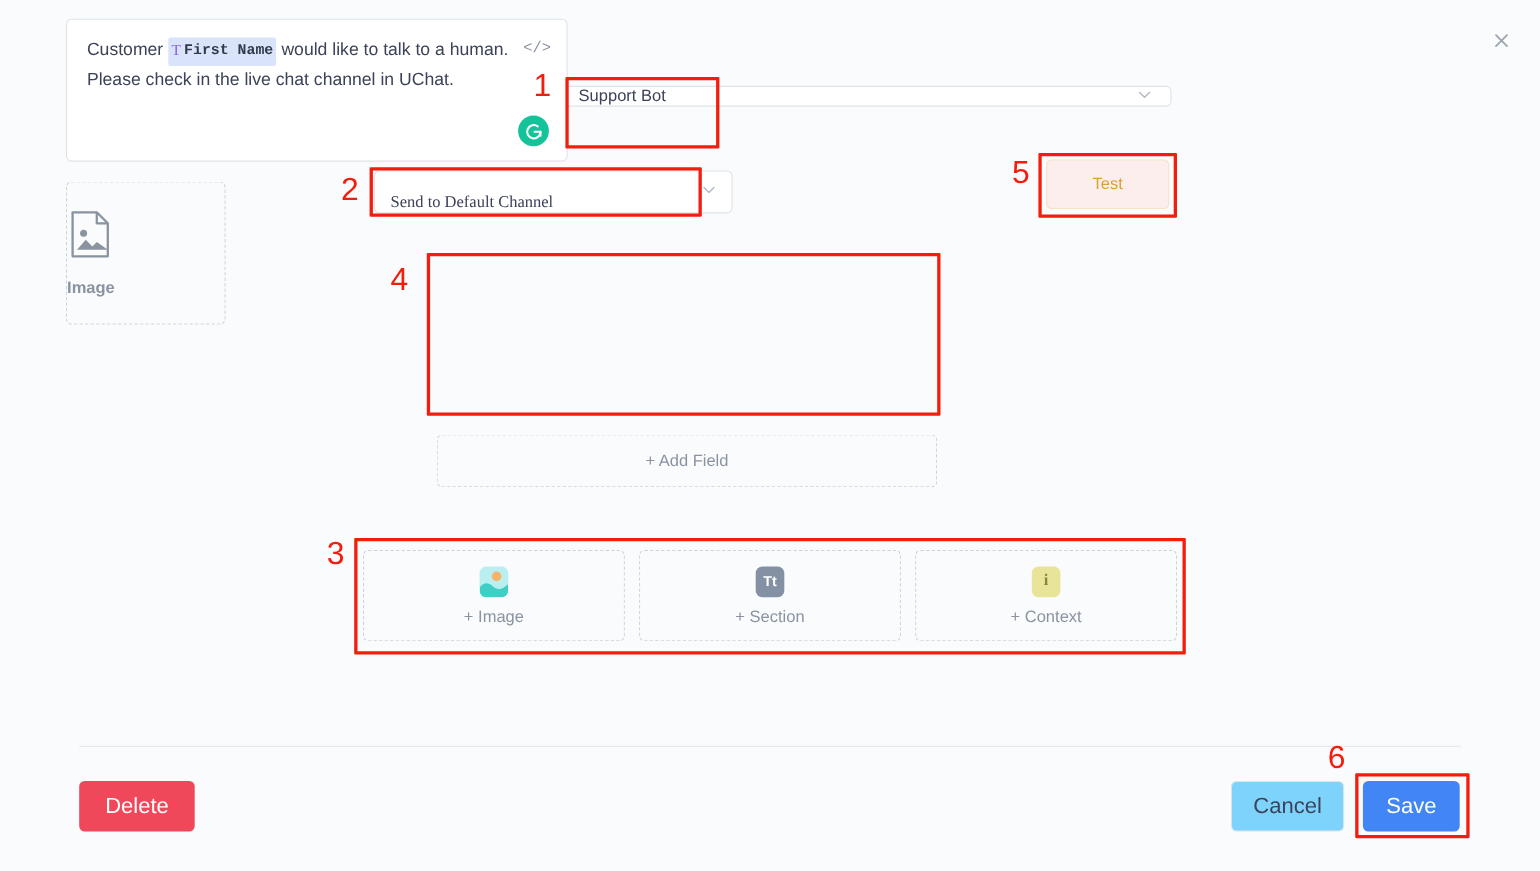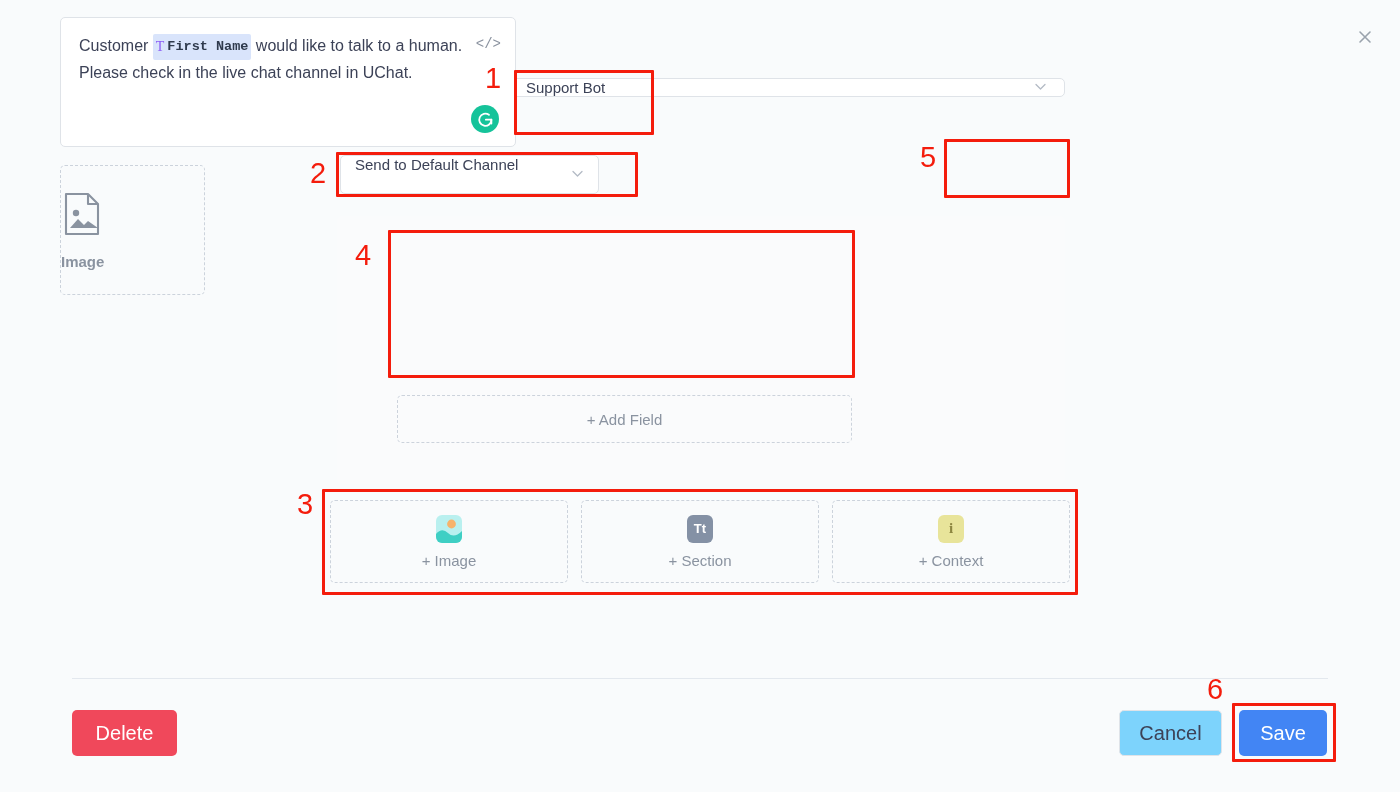--- a/index.html
+++ b/index.html
@@ -81,31 +81,32 @@
     top: 50%;
     transform: translateY(-50%);
     color: #b3bac5;
   }
 
   
   .channel-select {
     position: absolute;
     left: 340px;
     top: 155px;
-    width: 259px;
+    width: 326px;
     height: 39px;
     background: #ffffff;
     border: 1px solid #dfe3e8;
     border-radius: 5px;
     display: flex;
-    align-items: flex-start;
+    align-items: flex-end;
     padding: 0 14px;
     font-size: 15px;
     color: #3c4257;
     cursor: pointer;
+    font-family: Liberation Serif, serif;
   }
   .channel-select .caret {
     position: absolute;
     right: 13px;
     top: 50%;
     transform: translateY(-50%);
     color: #b3bac5;
   }
   .test-btn {
     position: absolute;
@@ -346,20 +347,21 @@
 
   <div class="channel-select">
     <span>Send to Default Channel</span>
     <span class="caret">
       <svg width="15" height="15" viewBox="0 0 15 15">
           <path d="M3 5.5 L7.5 10 L12 5.5" stroke="#b3bac5" stroke-width="1.3" fill="none" stroke-linecap="round" stroke-linejoin="round"></path>
         </svg>
     </span>
   </div>
 
+  <div class="test-btn">Test</div>
 
   <div class="blocks-panel"></div>
 
   <div class="section-row">
 
     <div class="text-editor">
       <span>Customer </span><span class="merge-tag">
           <span class="t-glyph">T</span>
           <span>First Name</span>
         </span><span> would like to talk to a human. Please check in the live chat channel in UChat.</span>

